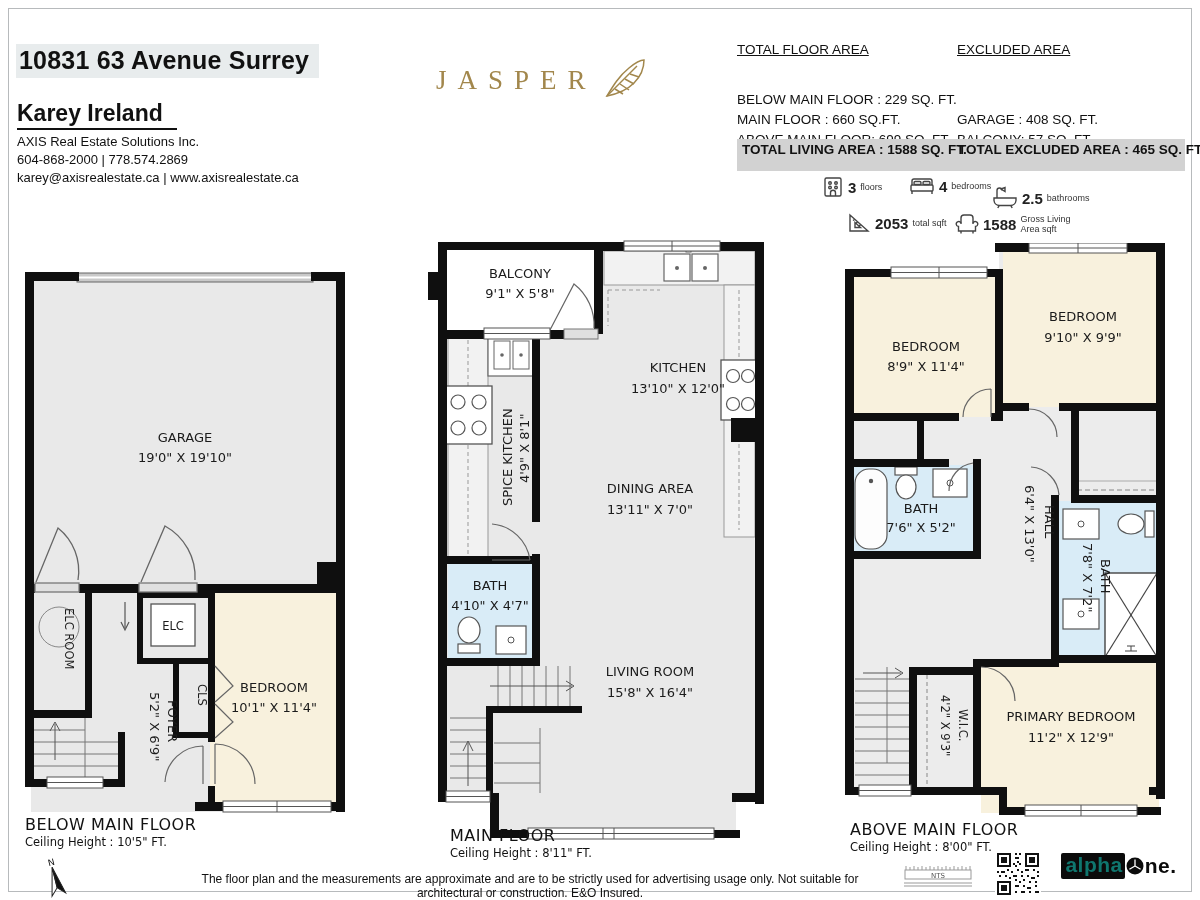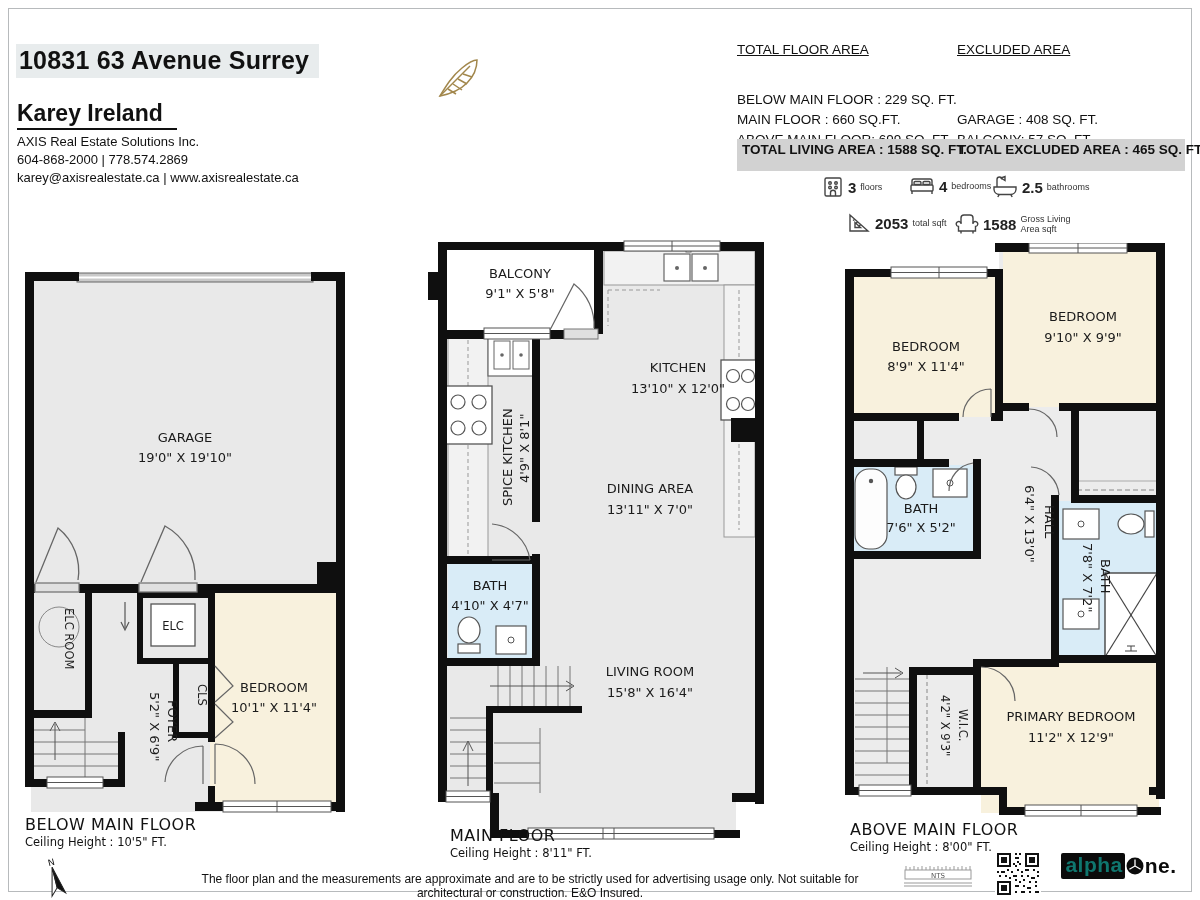--- a/index.html
+++ b/index.html
@@ -31,21 +31,21 @@
   .totals-bar{position:absolute;left:0;top:97px;width:448px;height:32px;background:#d2d2d2;
               font-weight:bold;font-size:13.5px;}
   .totals-bar span{position:absolute;top:3px;white-space:nowrap;}
   .tl{left:5px;} .te{left:221px;}
 
   
   .stats{position:absolute;left:737px;top:168px;width:448px;height:75px;}
   .stat{position:absolute;display:flex;align-items:center;gap:4px;}
   .stat .val{font-size:15px;font-weight:bold;color:#222;}
   .stat .lab{font-size:9px;color:#333;line-height:1.15;}
-  .s-floors{left:85px;top:7px;} .s-beds{left:172px;top:7px;} .s-baths{left:255px;top:7px;}
+  .s-floors{left:85px;top:7px;} .s-beds{left:172px;top:7px;} .s-baths{left:255px;top:18px;}
   .s-total{left:110px;top:44px;} .s-gross{left:218px;top:44px;}
   .stat svg{display:block;}
 
   
   .plan{position:absolute;}
   .p1{left:25px;top:272px;} .p2{left:428px;top:238px;} .p3{left:845px;top:243px;}
   .plan text{font-family:"DejaVu Sans",sans-serif;fill:#1b1b1b;}
   .rname{font-size:13px;} .rdims{font-size:13px;} .rsmall{font-size:11.5px;}
 
   .floor-label{position:absolute;font-family:"DejaVu Sans",sans-serif;}
@@ -72,20 +72,21 @@
 <div class="page">
   <div class="page-border"></div>
 
   <div class="addr">10831 63 Avenue Surrey</div>
   <div class="agent">Karey Ireland</div>
   <div class="brokerage">AXIS Real Estate Solutions Inc.</div>
   <div class="phones">604-868-2000 | 778.574.2869</div>
   <div class="emails">karey@axisrealestate.ca | www.axisrealestate.ca</div>
 
   <div class="jasper">
+    <span class="jasper-text">JASPER</span>
     <span>
       <svg width="44" height="44" viewBox="0 0 44 44">
         <g stroke="#a2874c" fill="none" stroke-width="1.5">
           <path d="M4 40 C10 30 16 20 26 12 C32 7 38 4 41 4 C41 12 38 20 31 27 C24 34 14 38 4 40 Z"></path>
           <path d="M4 40 L34 10"></path>
           <path d="M12 33 L20 38"></path>
             <path d="M17 28 L26 34"></path>
           <path d="M22 23 L31 28"></path>
             <path d="M27 18 L36 21"></path>
         </g>

